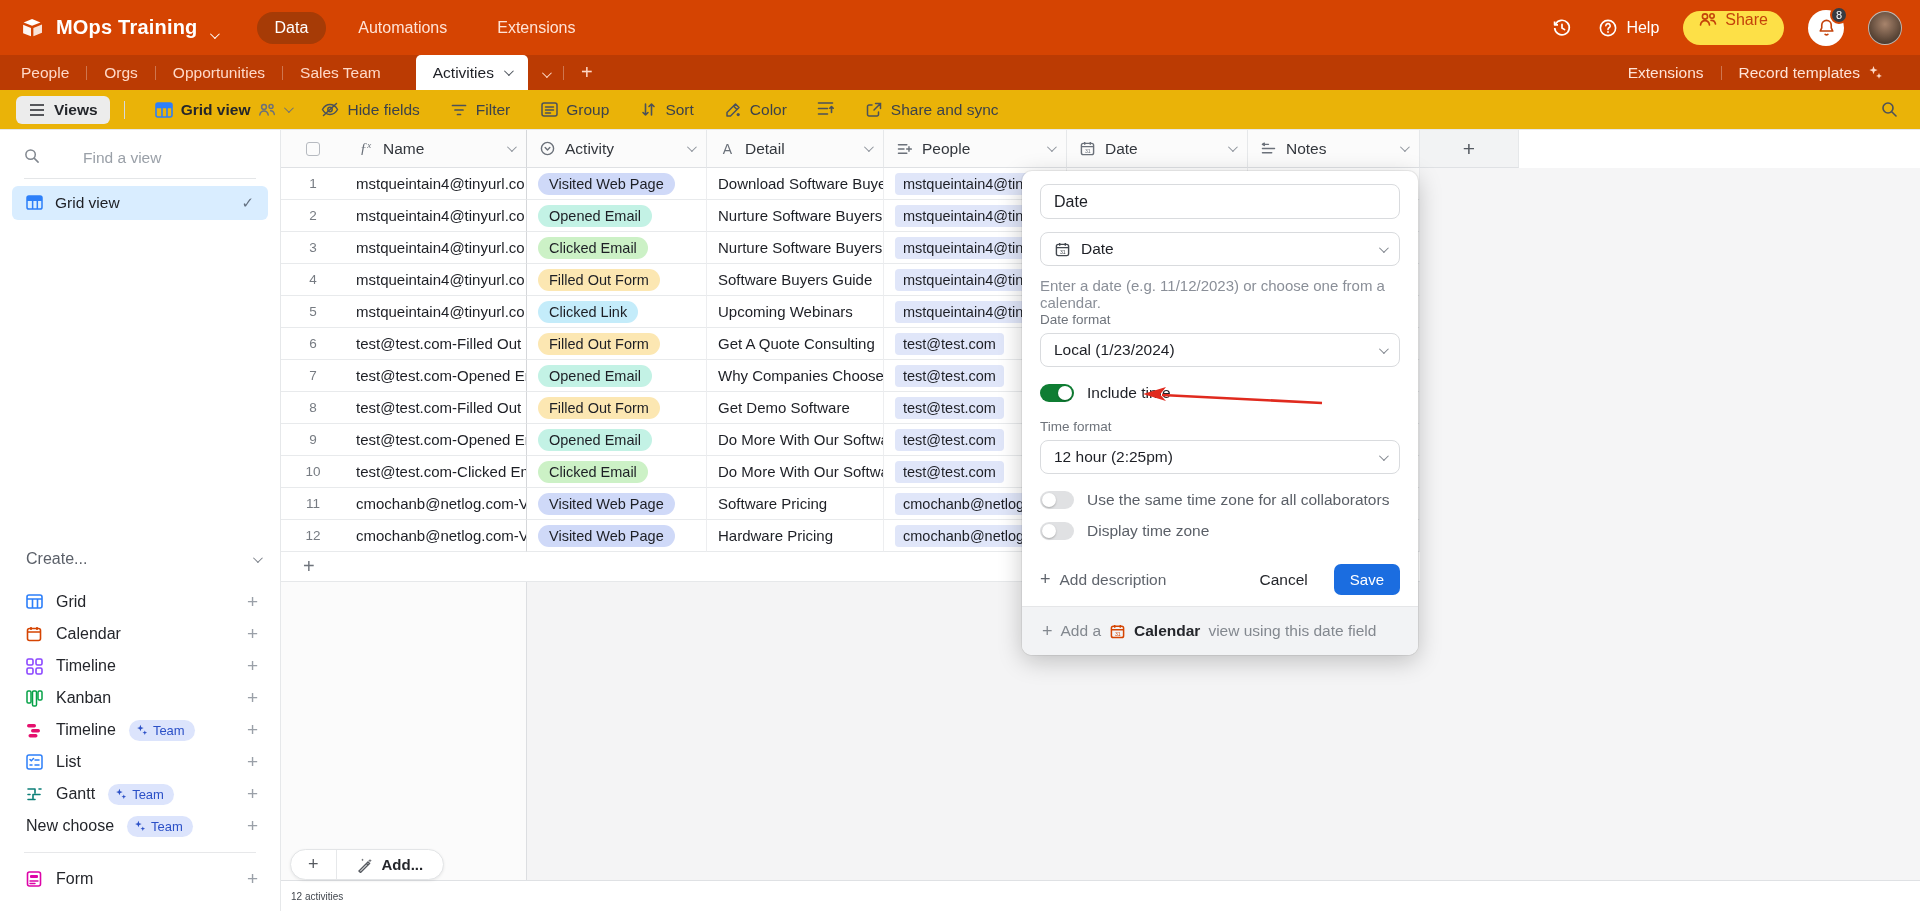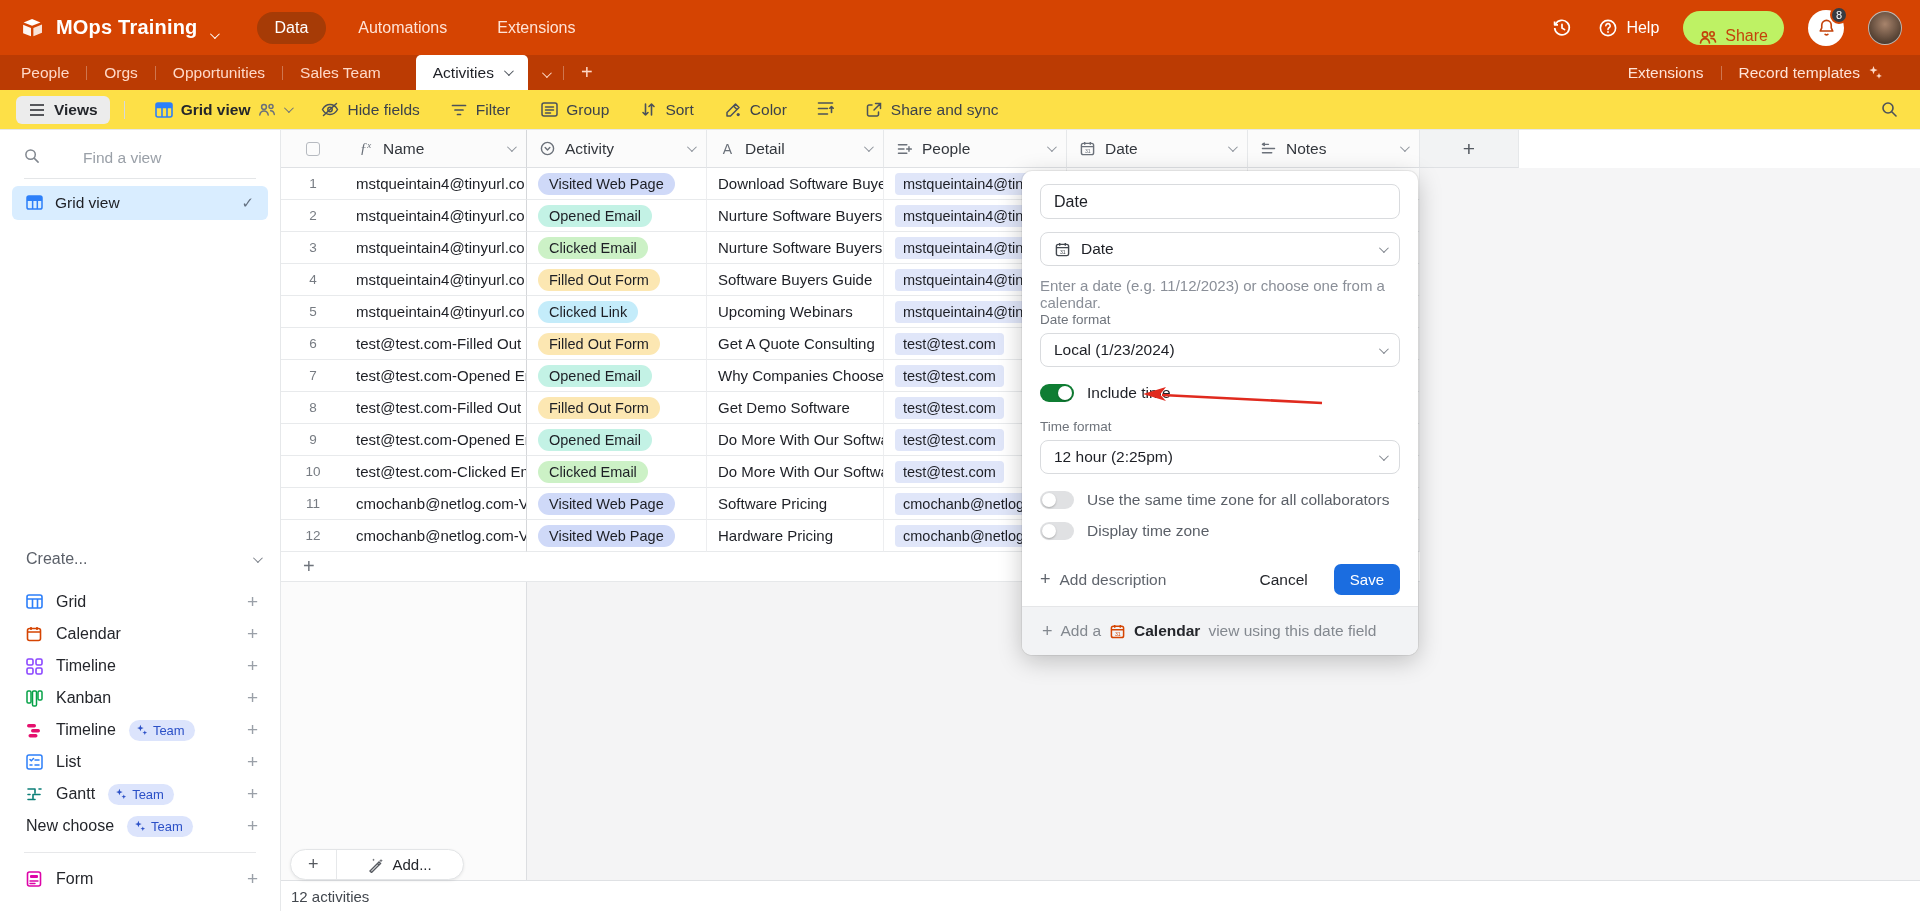--- a/index.html
+++ b/index.html
@@ -12,35 +12,35 @@
   #brand { display:flex; align-items:flex-end; gap:12px; margin-left:22px; }
   #brand .title { font-size:20px; font-weight:bold; letter-spacing:.2px; }
   .chev { width:10px; height:10px; border-right:2px solid currentColor; border-bottom:2px solid currentColor; transform:rotate(45deg) translateY(-2px); display:inline-block; }
   .chev.sm { width:7px; height:7px; border-width:1.6px; }
   #topnav { display:flex; align-items:center; gap:14px; margin-left:40px; font-size:16px; }
   .navitem { padding:7px 18px; border-radius:16px; cursor:pointer; color:#ffe3d6; }
   .navitem.active { background:#a63b06; color:#fff; }
   #topright { margin-left:auto; display:flex; align-items:center; gap:24px; margin-right:18px; }
   .tb-icon { width:22px; height:22px; display:inline-flex; align-items:center; justify-content:center; }
   #help { display:flex; align-items:center; gap:7px; font-size:16px; }
-  #share-btn { background:#bef264; color:#c4420a; border-radius:18px; height:34px; padding:0 16px; display:flex; align-items:flex-end; gap:8px; font-size:16px; }
+  #share-btn { background:#fde047; color:#c4420a; border-radius:18px; height:34px; padding:0 16px; display:flex; align-items:flex-start; gap:8px; font-size:16px; }
   #bell { position:relative; width:36px; height:36px; border-radius:50%; background:#fff; display:flex; align-items:center; justify-content:center; }
   #bell-badge { position:absolute; top:-4px; right:-4px; width:18px; height:18px; background:#383b42; border:2px solid #d54402; border-radius:50%; color:#fff; font-size:11px; display:flex; align-items:center; justify-content:center; }
   #avatar { width:34px; height:34px; border-radius:50%; background:radial-gradient(circle at 50% 38%, #a8846c, #5d4839 62%, #33271f 100%); border:1px solid rgba(255,255,255,.6); }
 
   
   #tabsbar { position:absolute; left:0; top:55px; width:1920px; height:35px; background:#bb3b03; display:flex; align-items:center; color:#ffd9c8; font-size:15.5px; }
   .tabname { padding:0 17px; cursor:pointer; white-space:nowrap; }
   .tabsep { width:1px; height:14px; background:rgba(255,255,255,.3); }
   #tab-active { height:35px; margin-left:18px; background:#fff; color:#1d1f25; border-radius:5px 5px 0 0; display:flex; align-items:center; gap:10px; padding:0 17px; font-size:15.5px; }
   #tab-active .chev.sm { border-color:#4d535b; }
   #tabs-right { margin-left:auto; display:flex; align-items:center; gap:0; margin-right:20px; color:#ffe3d6; }
 
   
-  #toolbar { position:absolute; left:0; top:90px; width:1920px; height:40px; background:#fde047; border-bottom:1px solid #e6e8ea; display:flex; align-items:center; font-size:15.5px; color:#3c424b; }
+  #toolbar { position:absolute; left:0; top:90px; width:1920px; height:40px; background:#eab308; border-bottom:1px solid #e6e8ea; display:flex; align-items:center; font-size:15.5px; color:#3c424b; }
   .tool { display:flex; align-items:center; gap:8px; cursor:pointer; white-space:nowrap; }
   #views-pill { margin-left:16px; background:#ececec; border-radius:6px; height:28px; padding:0 12px; font-weight:bold; color:#24262b; }
   .vline { width:1px; height:18px; background:#d7d9dc; margin:0 14px; }
   .tgap { margin-left:30px; }
   .ticon { display:inline-flex; width:18px; height:18px; align-items:center; justify-content:center; color:#4b515a; }
   #toolbar .gv-label { font-weight:bold; color:#24262b; }
   #toolbar-search { margin-left:auto; margin-right:22px; }
 
   
   #sidebar { position:absolute; left:0; top:130px; width:281px; height:781px; background:#fff; border-right:1px solid #e6e8ea; }
@@ -79,24 +79,24 @@
   .cell.gutter { border-right:none; justify-content:center; color:#767b82; font-size:13.5px; }
   .cell.name { border-right:1px solid #d5d7da; }
   .pill { border-radius:999px; padding:3px 11px; font-size:14.5px; white-space:nowrap; }
   .chip { background:#e0e6f9; border-radius:4px; padding:3px 8px; font-size:14.5px; white-space:nowrap; }
   #addrow { position:absolute; left:0; top:422px; width:1139px; height:30px; background:#fff; border-bottom:1px solid #e6e8ea; display:flex; align-items:center; }
   #addrow .plus { margin-left:22px; color:#6f747c; font-size:20px; }
   #below-left { position:absolute; left:0; top:452px; width:246px; bottom:31px; background:#fbfbfb; border-right:1px solid #dcdee1; }
   #below-mid { position:absolute; left:246px; top:452px; width:893px; bottom:31px; background:#f4f4f5; }
   #canvas-right { position:absolute; left:1139px; top:38px; right:0; bottom:31px; background:#f5f5f6; }
   #bottombar { position:absolute; left:0; right:0; bottom:0; height:31px; background:#fff; border-top:1px solid #dfe1e4; display:flex; align-items:center; }
-  #summary { margin-left:10px; font-size:15px; color:#42474e; }
+  #summary { margin-left:10px; font-size:10px; color:#42474e; }
   #addpill { position:absolute; left:9px; top:719px; height:31px; background:#fff; border:1px solid #e3e5e7; border-radius:16px; box-shadow:0 1px 3px rgba(0,0,0,.08); display:flex; align-items:center; z-index:5; }
   #addpill .seg1 { padding:0 17px; font-size:18px; color:#55595f; border-right:1px solid #e6e8ea; height:100%; display:flex; align-items:center; }
-  #addpill .seg2 { padding:0 31px; font-size:15px; color:#24262b; display:flex; align-items:center; gap:9px; }
+  #addpill .seg2 { padding:0 20px; font-size:15px; color:#24262b; display:flex; align-items:center; gap:9px;font-weight:bold; }
 
   
   #popup { position:absolute; left:1022px; top:171px; width:396px; height:484px; background:#fff; border-radius:10px; box-shadow:0 0 0 1px rgba(0,0,0,.06), 0 6px 24px rgba(0,0,0,.22); z-index:20; }
   .f-input { position:absolute; left:18px; right:18px; height:35px; border:1px solid #d9dbde; border-radius:8px; display:flex; align-items:center; padding:0 13px; font-size:16px; background:#fff; }
   .f-select { position:absolute; left:18px; right:18px; height:34px; border:1px solid #d9dbde; border-radius:8px; display:flex; align-items:center; gap:10px; padding:0 13px; font-size:15.5px; background:#fff; cursor:pointer; }
   .f-select .hchev { margin-left:auto; color:#80868e; }
   .helper { position:absolute; left:18px; right:14px; font-size:15px; color:#8a8f98; }
   .minilabel { position:absolute; left:18px; font-size:13.5px; color:#6e737b; }
   .switchrow { position:absolute; left:18px; display:flex; align-items:center; gap:13px; font-size:15.5px; }
   .switch { width:34px; height:18px; border-radius:10px; position:relative; }

